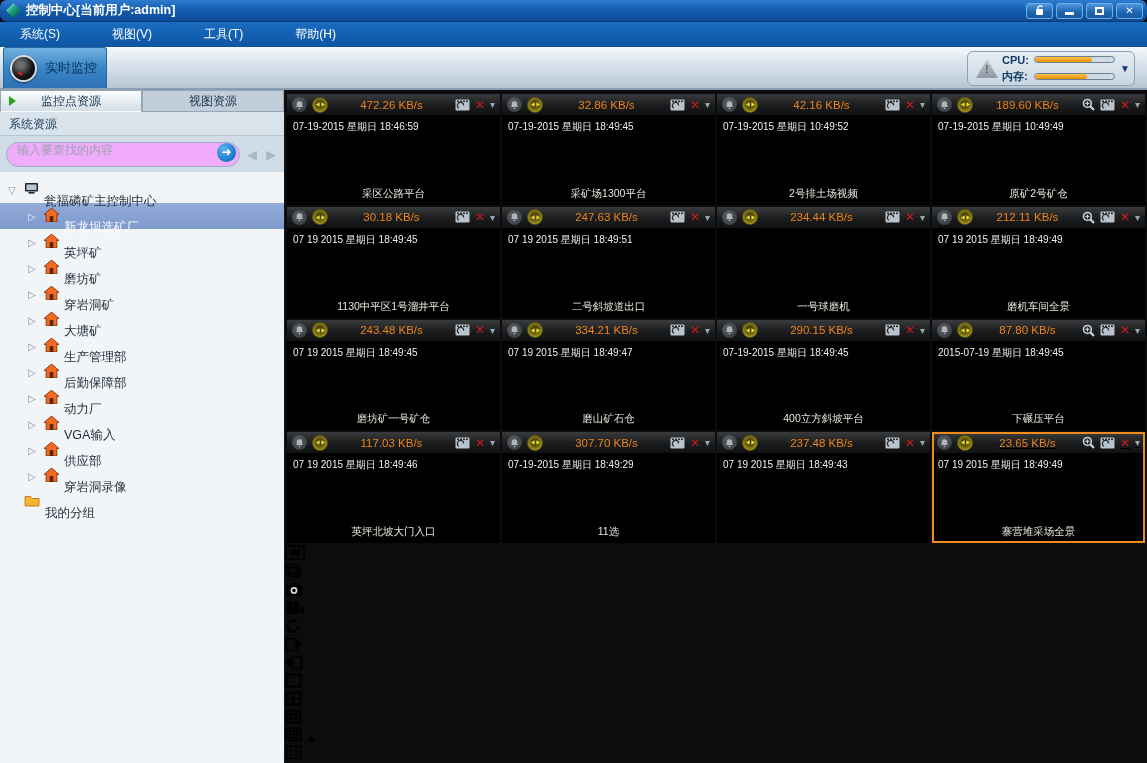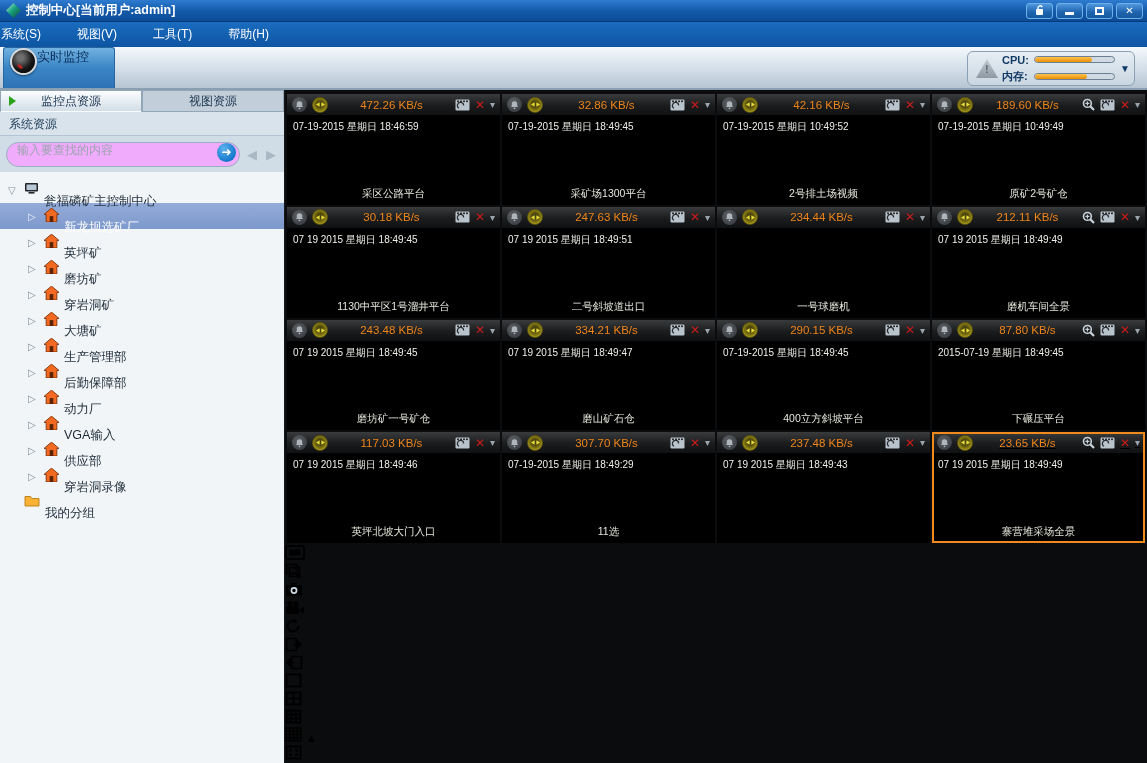--- a/index.html
+++ b/index.html
@@ -1,35 +1,35 @@
 <!DOCTYPE html>
 <html><head>
 <meta charset="utf-8">
 <style>
   * { box-sizing: border-box; margin: 0; padding: 0; }
   html, body { width: 1147px; height: 763px; overflow: hidden; }
   body { font-family: "Liberation Sans", "DejaVu Sans", sans-serif; font-size: 12px; background: #0b0c0e; }
 
   
-  .titlebar { height: 22px; background: linear-gradient(#2e7bd0, #1259a8 55%, #0b4c98); display: flex; align-items: center; padding: 0 4px; border-bottom: 1px solid #063a77; }
+  .titlebar { height: 22px; background: linear-gradient(#2e7bd0, #1259a8 55%, #0b4c98); display: flex; align-items: center; padding: 0 4px; border-bottom: 1px solid #063a77; border-radius: 7px; }
   .app-icon { width: 15px; height: 15px; margin: 0 5px 0 2px; background: linear-gradient(135deg,#bfeee0,#18a37f 45%,#0b4438); clip-path: polygon(50% 0,100% 50%,50% 100%,0 50%); }
   .win-title { color: #fff; font-weight: bold; font-size: 12.5px; flex: 1; }
   .win-btns { display: flex; gap: 3px; }
   .win-btn { width: 27px; height: 16px; border-radius: 3px; border: 1px solid #6db0ea; background: linear-gradient(#4f97dd,#1d63ae 60%,#155a9f); display: flex; align-items: center; justify-content: center; color: #fff; font-size: 10px; font-weight: bold; line-height: 1; }
   .glyph-min { width: 9px; height: 3px; background: #fff; margin-top: 5px; }
   .glyph-max { width: 9px; height: 8px; border: 2px solid #fff; }
   .lock-svg { display: block; }
 
   
-  .menubar { height: 25px; background: linear-gradient(#1a6cc0,#0d55a2); display: flex; align-items: center; gap: 36px; padding-left: 1px; }
+  .menubar { height: 25px; background: linear-gradient(#1a6cc0,#0d55a2); display: flex; align-items: center; gap: 52px; padding-left: 20px; }
   .menu-item { color: #fff; font-size: 12px; }
 
   
   .topbar { height: 43px; background: linear-gradient(#f4f8fb,#cfdbe6 60%,#b6c5d2); border-bottom: 2px solid #8aa0b2; display: flex; align-items: center; position: relative; }
-  .live-tab { margin-left: 3px; height: 41px; width: 112px; display: flex; padding-left: 6px; background: linear-gradient(#72b2e0,#3a85c6 50%,#2d72b4); border: 1px solid #27659f; border-bottom: none; border-radius: 3px 3px 0 0; }
+  .live-tab { margin-left: 3px; height: 41px; width: 104px; display: flex; align-items: center; gap: 8px; padding-left: 6px; background: linear-gradient(#72b2e0,#3a85c6 50%,#2d72b4); border: 1px solid #27659f; border-bottom: none; border-radius: 3px 3px 0 0; }
   .lens { width: 27px; height: 27px; border-radius: 50%; background: radial-gradient(circle at 38% 34%, #6e6e6e 0 14%, #171717 55%, #000 100%); border: 2px solid #d6dadd; box-shadow: 0 1px 2px rgba(0,0,0,.5); position: relative; }
   .lens::after { content:""; position:absolute; width:6px; height:3px; border-radius:50%; background:#c42323; left:5px; bottom:5px; transform: rotate(35deg); }
   .live-tab-label { color: #0a2f5c; font-size: 13px; }
   .sys-status { position: absolute; right: 12px; top: 4px; width: 168px; height: 35px; border: 1px solid #8aa0b5; border-radius: 6px; background: linear-gradient(#e7eef4,#c9d6e0); display: flex; align-items: center; padding: 0 4px; }
   .warn-tri { width: 22px; height: 19px; background: linear-gradient(#c2cad1,#8d99a3); clip-path: polygon(50% 0,100% 100%,0 100%); position: relative; margin: 0 4px; }
   .warn-tri span { position:absolute; left: 9px; top: 4px; color:#5a646d; font-weight:bold; font-size: 11px; }
   .meters { display: flex; flex-direction: column; gap: 3px; flex: 1; }
   .meter-row { display: flex; align-items: center; }
   .meter-label { color: #123a66; font-weight: bold; font-size: 11px; width: 32px; }
   .meter-track { flex: 1; height: 7px; border: 1px solid #6b8094; border-radius: 4px; background: #cfdae2; overflow: hidden; }

